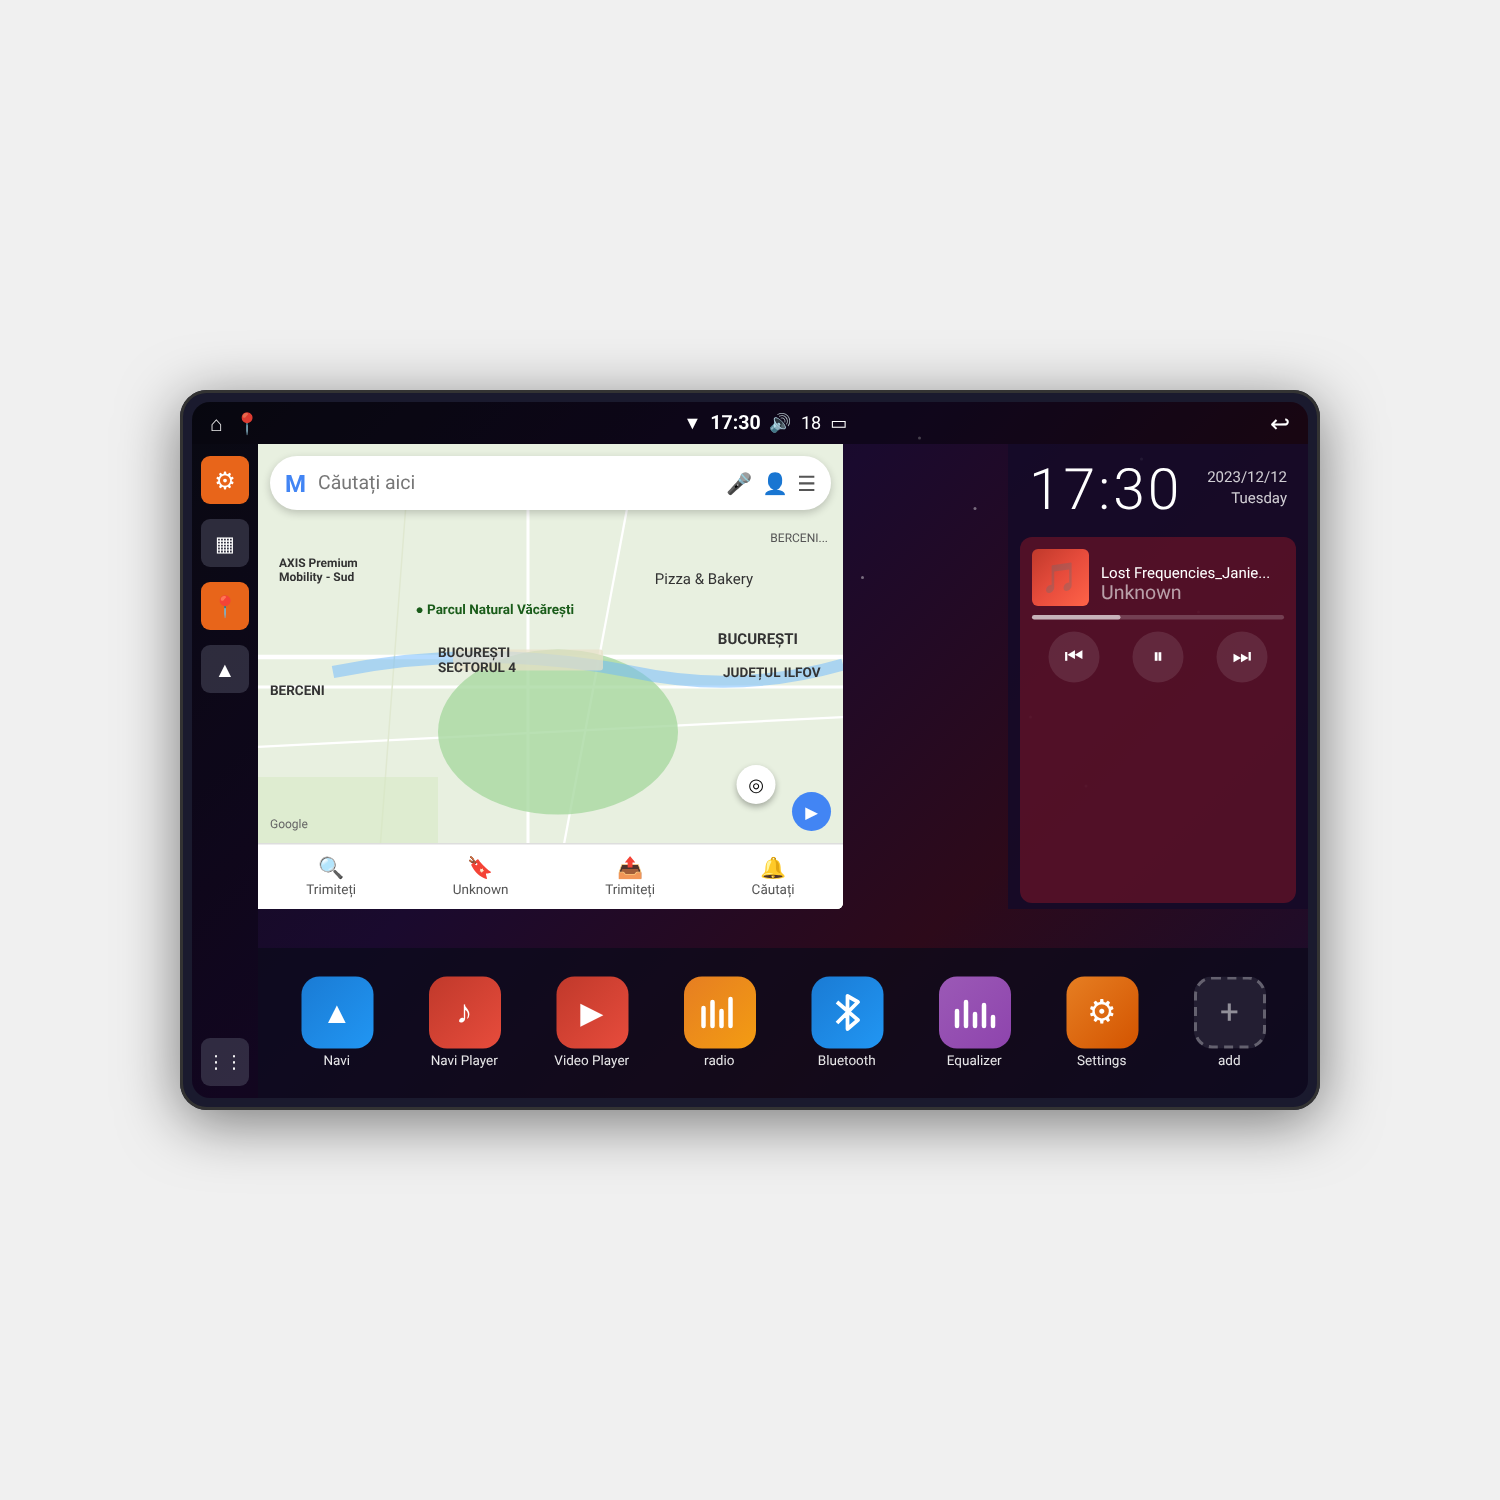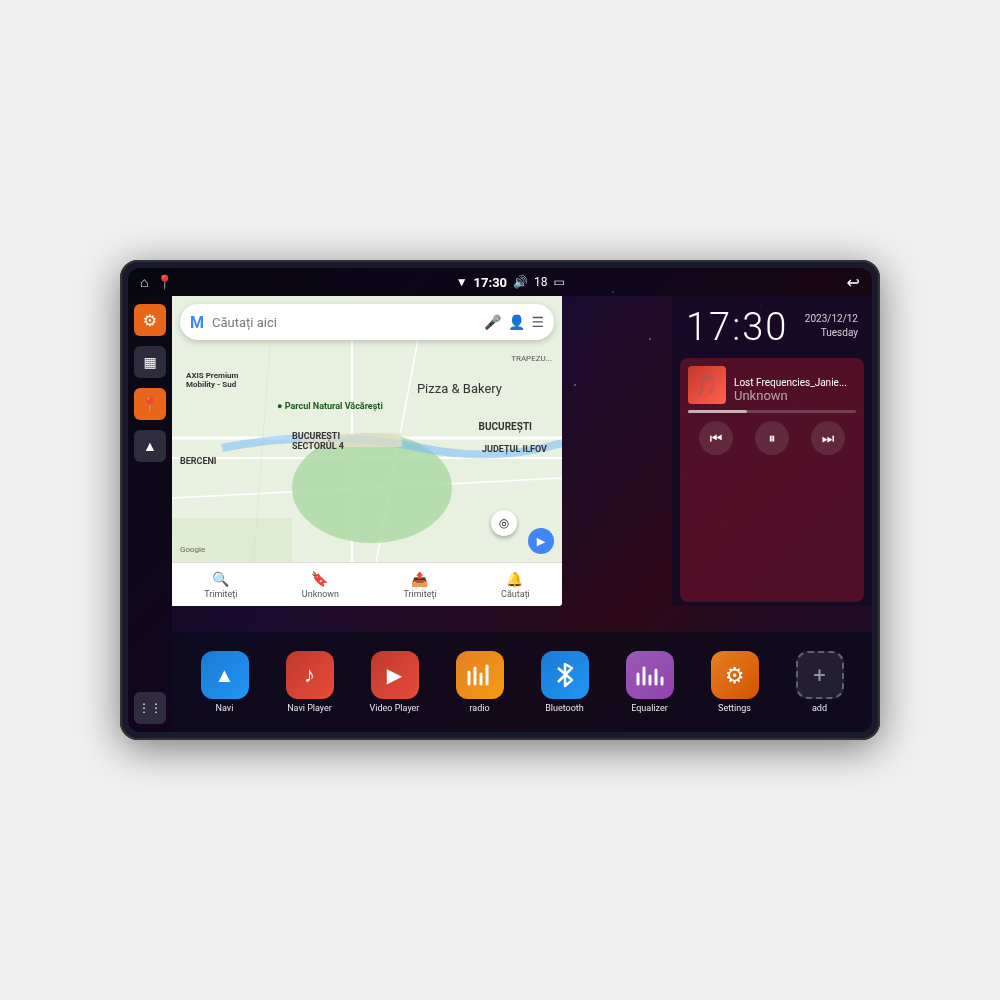--- a/index.html
+++ b/index.html
@@ -456,22 +456,22 @@
             <div class="map-search-right">
               <span style="color:#555;font-size:14px;">🎤</span>
               <span style="color:#555;font-size:14px;">👤</span>
               <span style="color:#555;font-size:14px;">☰</span>
             </div>
           </div>
 
           
           <div style="position:absolute;top:75px;left:14px;font-size:8px;color:#333;font-weight:bold;">AXIS Premium<br>Mobility - Sud</div>
           <div style="position:absolute;top:105px;left:105px;font-size:9px;color:#1a5c1a;font-weight:bold;">● Parcul Natural Văcărești</div>
-          <div style="position:absolute;top:85px;right:60px;font-size:13px;color:#333;padding-left:20px;">Pizza &amp; Bakery</div>
-          <div style="position:absolute;top:58px;right:10px;font-size:8px;color:#555;">TRAPEZU...</div>
+          <div style="position:absolute;top:85px;right:60px;font-size:10px;color:#333;padding-left:20px;">Pizza &amp; Bakery</div>
+          <div style="position:absolute;top:58px;right:10px;font-size:8px;color:#555;">BERCENI...</div>
           <div style="position:absolute;top:135px;left:120px;font-size:9px;color:#333;font-weight:bold;">BUCUREȘTI<br>SECTORUL 4</div>
           <div style="position:absolute;top:125px;right:30px;font-size:10px;color:#333;font-weight:bold;">BUCUREȘTI</div>
           <div style="position:absolute;top:148px;right:15px;font-size:9px;color:#333;font-weight:bold;">JUDEȚUL ILFOV</div>
           <div style="position:absolute;top:160px;left:8px;font-size:9px;color:#333;font-weight:bold;">BERCENI</div>
           <div style="position:absolute;bottom:52px;left:8px;font-size:8px;color:#666;">Google</div>
 
           
           <div style="position:absolute;bottom:70px;right:45px;width:26px;height:26px;background:white;border-radius:50%;display:flex;align-items:center;justify-content:center;box-shadow:0 2px 4px rgba(0,0,0,0.3);cursor:pointer;">
             <span style="font-size:12px;">◎</span>
           </div>

